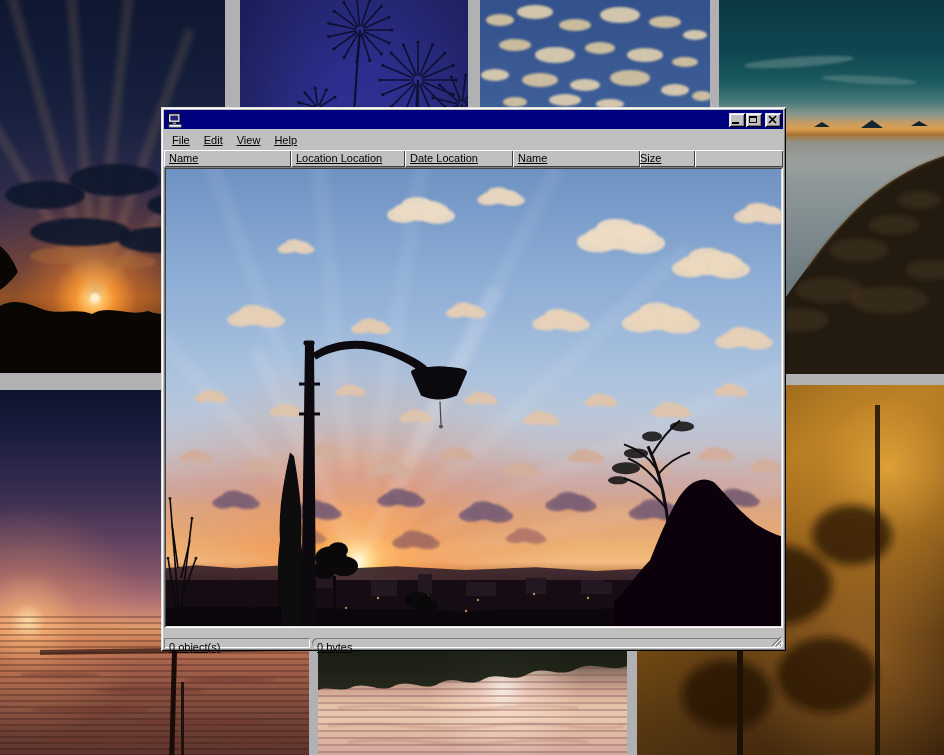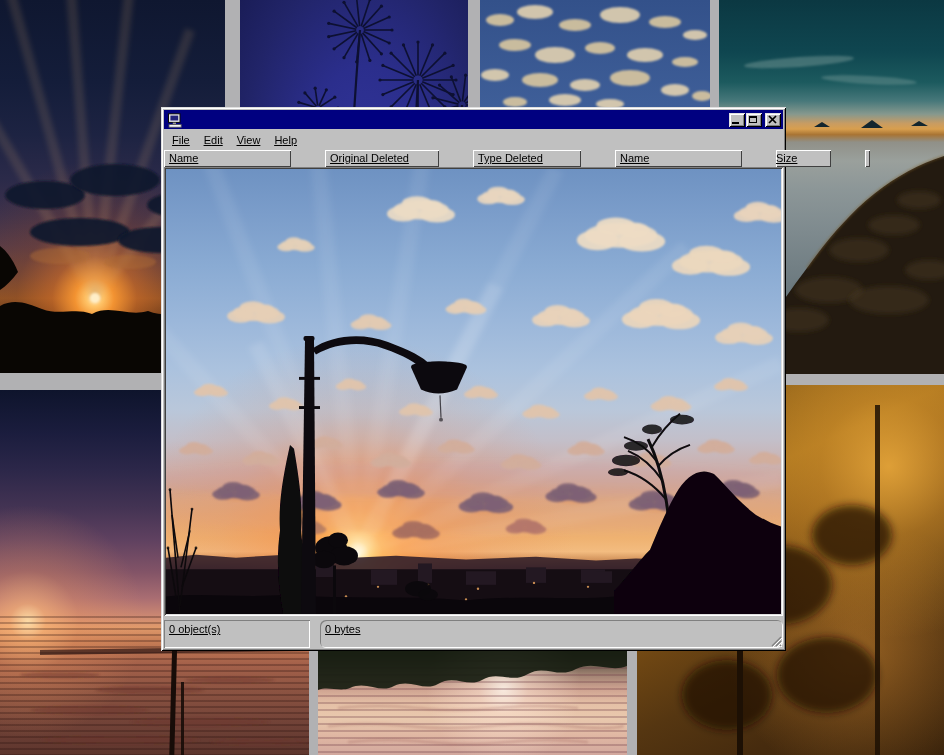--- a/index.html
+++ b/index.html
@@ -50,35 +50,35 @@
   .title-text{color:#fff;font-size:11px;font-weight:bold;flex:1 1 auto;}
   .tb-btn{width:16px;height:14px;background:#c0c0c0;margin-left:1px;position:relative;flex:0 0 auto;
      box-shadow: inset 1px 1px 0 #dfdfdf, inset -1px -1px 0 #000, inset 2px 2px 0 #fff, inset -2px -2px 0 #808080;}
   .tb-btn.close{margin-left:3px;}
   .g-min{position:absolute;left:3px;bottom:3px;width:7px;height:2px;background:#000;}
   .g-max{position:absolute;left:3px;top:3px;width:8px;height:7px;border:1px solid #000;border-top-width:2px;box-sizing:border-box;}
   .g-x{position:absolute;left:3px;top:2px;width:9px;height:9px;}
   .menubar{height:21px;display:flex;align-items:center;flex:0 0 auto;padding-left:1px;}
   .menu-item{font-size:11px;color:#000;padding:2px 7px;cursor:default;}
   .menu-item .ul{text-decoration:underline;}
-  .headerrow{height:17px;display:flex;flex:0 0 auto;gap:34px;}
+  .headerrow{height:17px;display:flex;flex:0 0 auto;}
   .col{box-shadow: inset 1px 1px 0 #fff, inset -1px -1px 0 #404040;background:#c0c0c0;
        font-size:11px;line-height:17px;padding-left:5px;box-sizing:border-box;
        white-space:nowrap;overflow:hidden;flex:0 0 auto;color:#000;}
   .col.size{text-align:left;padding-right:7px;padding-left:0;}
   .col.empty{flex:1 1 auto;}
   .list-view{flex:1 1 auto;position:relative;background:#7b9dca;
      box-shadow: inset 1px 1px 0 #808080, inset -1px -1px 0 #fff, inset 2px 2px 0 #404040, inset -2px -2px 0 #dfdfdf;
      padding:2px;box-sizing:border-box;}
   .photo-main{position:relative;width:100%;height:100%;overflow:hidden;
     background:
       radial-gradient(circle at 31% 86.5%, #ffffff 0%, #ffedb4 0.8%, #ffd071 2.2%, #fdb257 4.5%, rgba(250,160,80,.85) 8%, rgba(243,140,72,.45) 14%, rgba(230,130,80,.18) 24%, rgba(0,0,0,0) 38%),
       linear-gradient(180deg,#6e92c2 0%,#7b9dca 10%,#8aabd3 22%,#9bb7da 34%,#abc2de 45%,#b9c7da 54%,#c3bfc9 61%,#ccb0ad 67%,#d4a68f 72%,#e3a878 78%,#efb271 83%,#f3bc80 86%,#cf8f58 88%,#6e4338 90%,#2c1c24 92.5%,#140d14 96%,#0c070c 100%);}
   .photo-main svg{position:absolute;left:0;top:0;width:100%;height:100%;}
-  .statusbar{height:32px;display:flex;gap:10px;padding-top:4px;flex:0 0 auto;box-sizing:border-box;}
+  .statusbar{height:20px;display:flex;gap:2px;padding-top:10px;flex:0 0 auto;box-sizing:border-box;}
   .pane{box-shadow: inset 1px 1px 0 #808080, inset -1px -1px 0 #fff;font-size:11px;line-height:18px;
         padding-left:5px;box-sizing:border-box;color:#000;}
   .pane.p1{width:146px;flex:0 0 auto;}
   .pane.p2{flex:1 1 auto;position:relative;border-radius:6px;}
   .grip{position:absolute;right:1px;bottom:1px;width:13px;height:13px;}
 </style>
 </head>
 <body>
 
 <div id="screen">
@@ -374,22 +374,22 @@
 
       <div class="menubar">
         <span class="menu-item"><span class="ul">F</span><span>ile</span></span>
         <span class="menu-item"><span class="ul">E</span><span>dit</span></span>
         <span class="menu-item"><span class="ul">V</span><span>iew</span></span>
         <span class="menu-item"><span class="ul">H</span><span>elp</span></span>
       </div>
 
       <div class="headerrow">
         <div class="col" style="width:127px">Name</div>
-        <div class="col" style="width:114px">Original Deleted</div>
-        <div class="col" style="width:108px">Type Deleted</div>
+        <div class="col" style="width:114px">Location Location</div>
+        <div class="col" style="width:108px">Date Location</div>
         <div class="col" style="width:127px">Name</div>
         <div class="col size" style="width:55px">Size</div>
         <div class="col empty"></div>
       </div>
 
       <div class="list-view">
         <div class="photo-main">
           <svg id="svg-main" viewBox="0 0 615 458" preserveAspectRatio="none">
               <defs>
                 <filter id="mb1" x="-60%" y="-60%" width="220%" height="220%">

